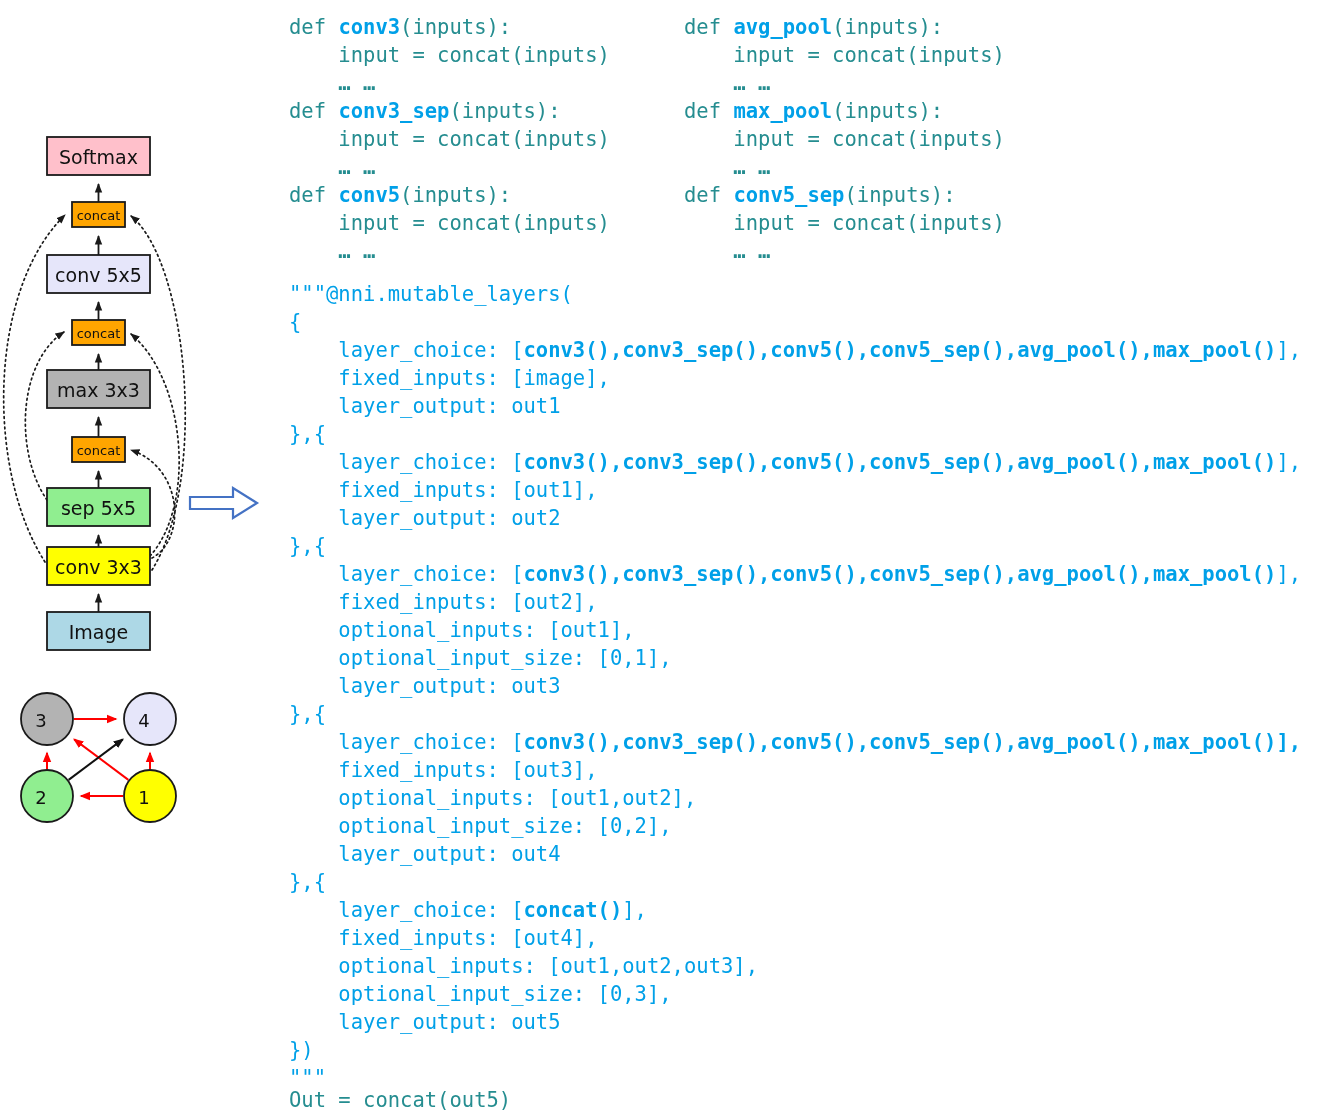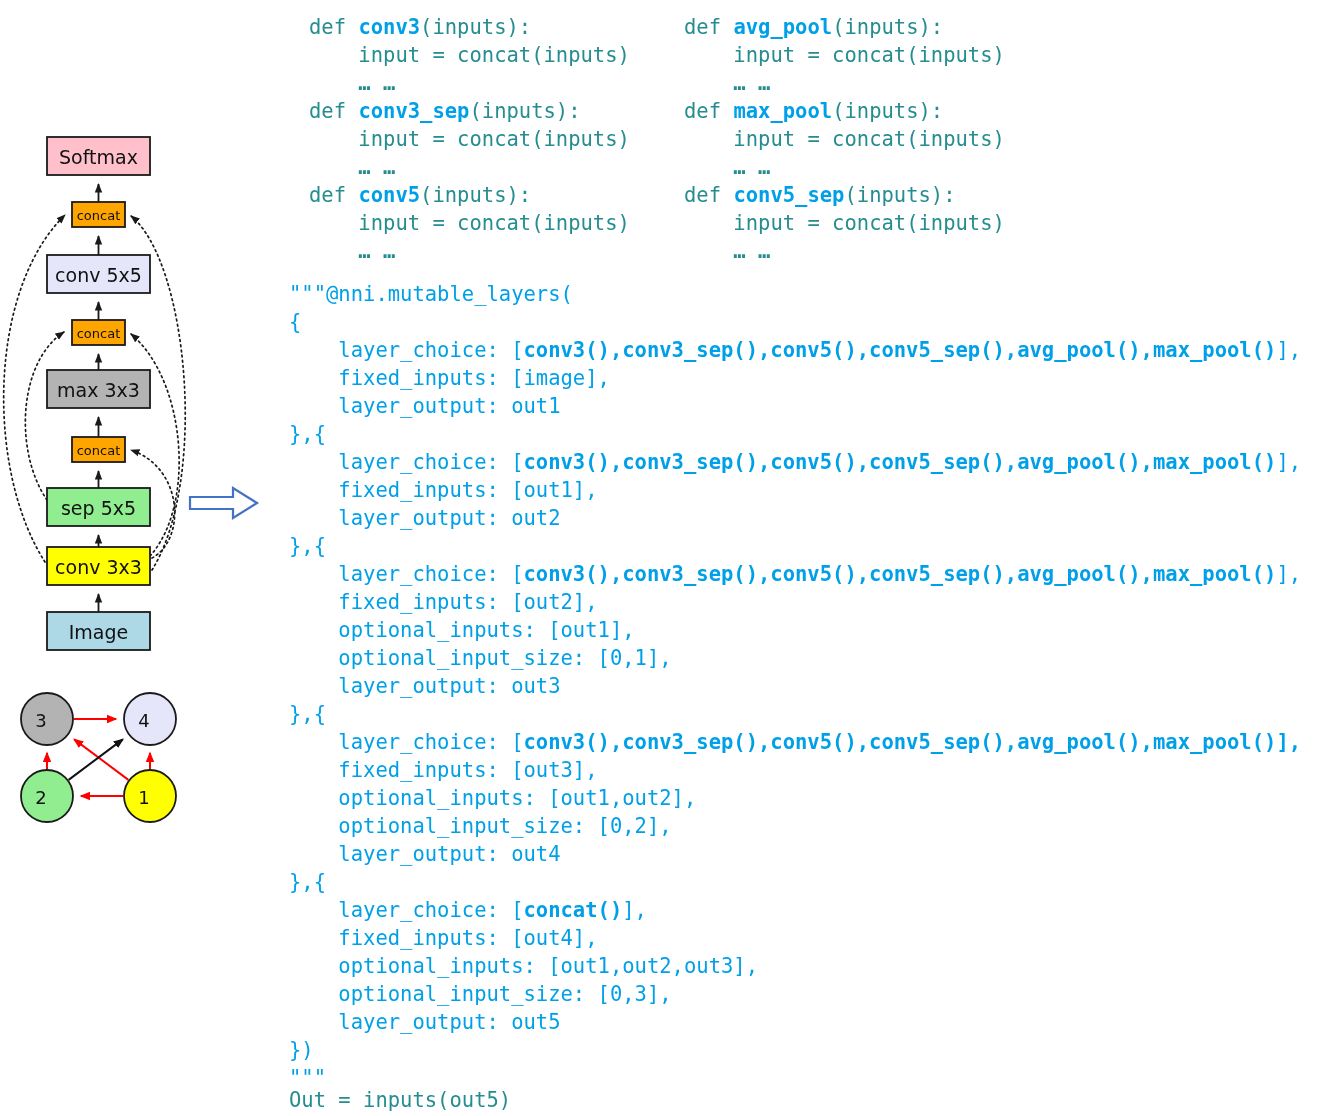--- a/index.html
+++ b/index.html
@@ -1,21 +1,21 @@
 <!DOCTYPE html>
 <html><head>
 <meta charset="utf-8">
 <style>
   html,body{margin:0;padding:0;background:#fff;}
   #page{position:relative;width:1338px;height:1116px;background:#ffffff;overflow:hidden;
         font-family:"DejaVu Sans",sans-serif;}
   #diagram-svg{position:absolute;left:0;top:120px;}
   .code-block{position:absolute;font-family:"DejaVu Sans Mono",monospace;
               font-size:20.5px;line-height:28px;white-space:pre;}
-  #code-col-1{left:289px;top:13px;margin-left:20px;}
+  #code-col-1{left:289px;top:13px;}
   #code-col-2{left:684px;top:13px;}
   #code-main{left:289px;top:280px;}
   #code-out{left:289px;top:1086px;}
   .tok-teal{color:#258d90;}
   .tok-blue{color:#00a0e8;}
   .tok-bold{font-weight:bold;}
 </style>
 </head>
 <body>
 
@@ -112,15 +112,15 @@
         <g>
           <circle cx="150" cy="796" r="26" fill="#ffff00" stroke="#1a1a1a" stroke-width="1.8"></circle>
           <text x="144" y="797" text-anchor="middle" dominant-baseline="central" font-size="18" fill="#111">1</text>
         </g>
       </g>
   </svg>
 
   <div id="code-col-1" class="code-block"><div class="code-line"><span class="tok-teal">def </span><span class="tok-blue tok-bold">conv3</span><span class="tok-teal">(inputs):</span></div><div class="code-line"><span class="tok-teal">    input = concat(inputs)</span></div><div class="code-line"><span class="tok-teal tok-bold">    … …</span></div><div class="code-line"><span class="tok-teal">def </span><span class="tok-blue tok-bold">conv3_sep</span><span class="tok-teal">(inputs):</span></div><div class="code-line"><span class="tok-teal">    input = concat(inputs)</span></div><div class="code-line"><span class="tok-teal tok-bold">    … …</span></div><div class="code-line"><span class="tok-teal">def </span><span class="tok-blue tok-bold">conv5</span><span class="tok-teal">(inputs):</span></div><div class="code-line"><span class="tok-teal">    input = concat(inputs)</span></div><div class="code-line"><span class="tok-teal tok-bold">    … …</span></div></div>
   <div id="code-col-2" class="code-block"><div class="code-line"><span class="tok-teal">def </span><span class="tok-blue tok-bold">avg_pool</span><span class="tok-teal">(inputs):</span></div><div class="code-line"><span class="tok-teal">    input = concat(inputs)</span></div><div class="code-line"><span class="tok-teal tok-bold">    … …</span></div><div class="code-line"><span class="tok-teal">def </span><span class="tok-blue tok-bold">max_pool</span><span class="tok-teal">(inputs):</span></div><div class="code-line"><span class="tok-teal">    input = concat(inputs)</span></div><div class="code-line"><span class="tok-teal tok-bold">    … …</span></div><div class="code-line"><span class="tok-teal">def </span><span class="tok-blue tok-bold">conv5_sep</span><span class="tok-teal">(inputs):</span></div><div class="code-line"><span class="tok-teal">    input = concat(inputs)</span></div><div class="code-line"><span class="tok-teal tok-bold">    … …</span></div></div>
   <div id="code-main" class="code-block"><div class="code-line"><span class="tok-blue">"""@nni.mutable_layers(</span></div><div class="code-line"><span class="tok-blue">{</span></div><div class="code-line"><span class="tok-blue">    layer_choice: [</span><span class="tok-blue tok-bold">conv3(),conv3_sep(),conv5(),conv5_sep(),avg_pool(),max_pool()</span><span class="tok-blue">],</span></div><div class="code-line"><span class="tok-blue">    fixed_inputs: [image],</span></div><div class="code-line"><span class="tok-blue">    layer_output: out1</span></div><div class="code-line"><span class="tok-blue">},{</span></div><div class="code-line"><span class="tok-blue">    layer_choice: [</span><span class="tok-blue tok-bold">conv3(),conv3_sep(),conv5(),conv5_sep(),avg_pool(),max_pool()</span><span class="tok-blue">],</span></div><div class="code-line"><span class="tok-blue">    fixed_inputs: [out1],</span></div><div class="code-line"><span class="tok-blue">    layer_output: out2</span></div><div class="code-line"><span class="tok-blue">},{</span></div><div class="code-line"><span class="tok-blue">    layer_choice: [</span><span class="tok-blue tok-bold">conv3(),conv3_sep(),conv5(),conv5_sep(),avg_pool(),max_pool()</span><span class="tok-blue">],</span></div><div class="code-line"><span class="tok-blue">    fixed_inputs: [out2],</span></div><div class="code-line"><span class="tok-blue">    optional_inputs: [out1],</span></div><div class="code-line"><span class="tok-blue">    optional_input_size: [0,1],</span></div><div class="code-line"><span class="tok-blue">    layer_output: out3</span></div><div class="code-line"><span class="tok-blue">},{</span></div><div class="code-line"><span class="tok-blue">    layer_choice: [</span><span class="tok-blue tok-bold">conv3(),conv3_sep(),conv5(),conv5_sep(),avg_pool(),max_pool()</span><span class="tok-blue tok-bold">],</span></div><div class="code-line"><span class="tok-blue">    fixed_inputs: [out3],</span></div><div class="code-line"><span class="tok-blue">    optional_inputs: [out1,out2],</span></div><div class="code-line"><span class="tok-blue">    optional_input_size: [0,2],</span></div><div class="code-line"><span class="tok-blue">    layer_output: out4</span></div><div class="code-line"><span class="tok-blue">},{</span></div><div class="code-line"><span class="tok-blue">    layer_choice: [</span><span class="tok-blue tok-bold">concat()</span><span class="tok-blue">],</span></div><div class="code-line"><span class="tok-blue">    fixed_inputs: [out4],</span></div><div class="code-line"><span class="tok-blue">    optional_inputs: [out1,out2,out3],</span></div><div class="code-line"><span class="tok-blue">    optional_input_size: [0,3],</span></div><div class="code-line"><span class="tok-blue">    layer_output: out5</span></div><div class="code-line"><span class="tok-blue">})</span></div><div class="code-line"><span class="tok-blue">"""</span></div></div>
-  <div id="code-out" class="code-block"><div class="code-line"><span class="tok-teal">Out = inputs(out5)</span></div></div>
+  <div id="code-out" class="code-block"><div class="code-line"><span class="tok-teal">Out = concat(out5)</span></div></div>
 
 </div>
 
 </body></html>

